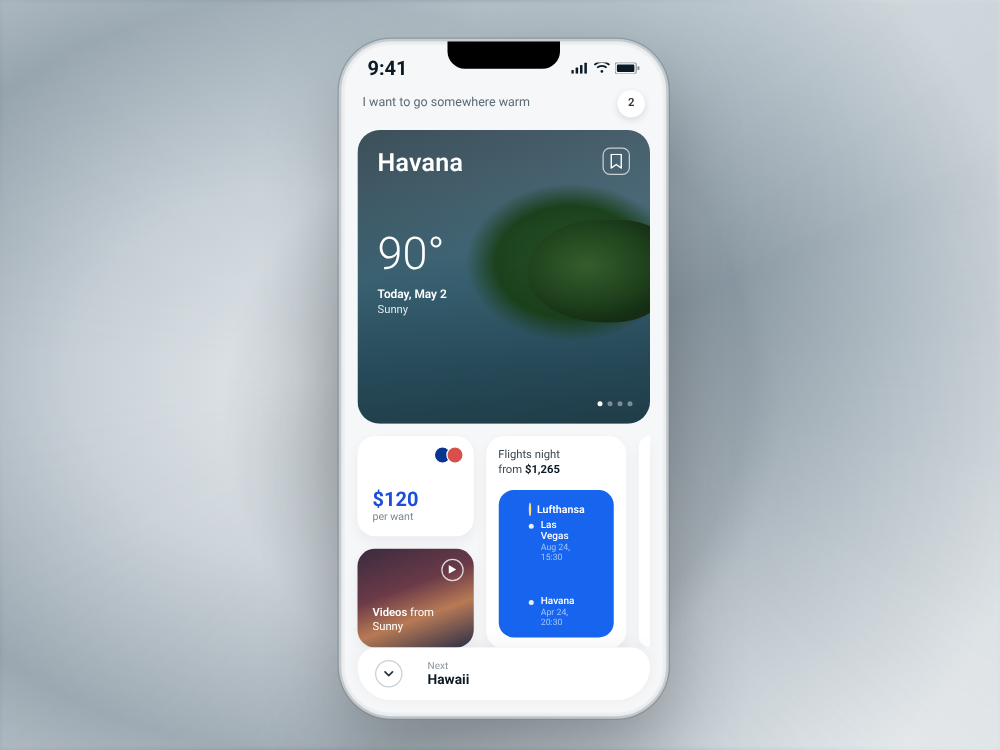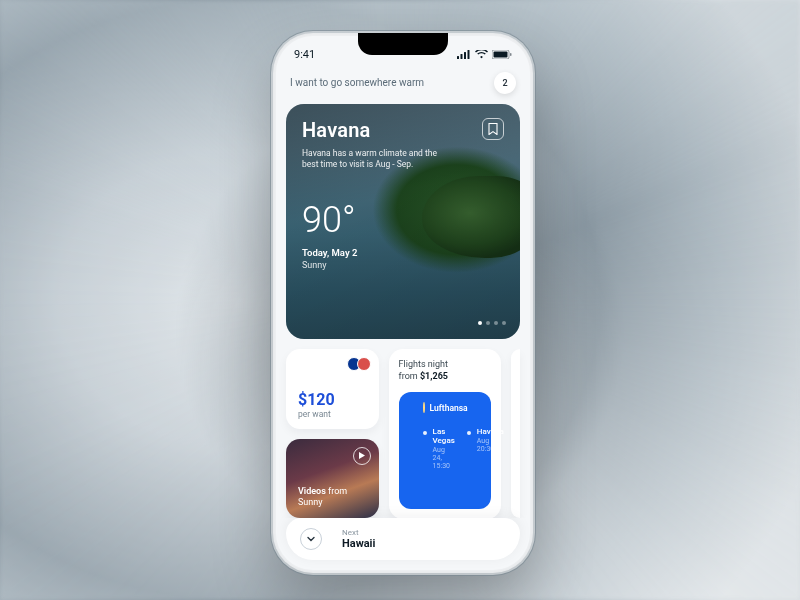--- a/index.html
+++ b/index.html
@@ -19,42 +19,42 @@
   }
   .phone {
     position: relative; width: 260px; height: 540px;
     background: #f4f6f8;
     border-radius: 40px;
     box-shadow: 0 0 0 2px rgba(255,255,255,.5), 0 0 0 3px rgba(120,135,145,.6), 0 30px 60px rgba(0,0,0,.25), inset 0 0 8px rgba(0,0,0,.1);
     overflow: hidden;
     transform: translate(3px, 3px);
   }
   .screen { position: absolute; inset: 3px; border-radius: 37px; overflow: hidden; background: #f5f7f9; display: flex; flex-direction: column; }
-  .status-bar { height: 30px; display:flex; align-items:center; justify-content:space-between; padding: 8px 18px 0; font-size:11px; font-weight:400; color:#0b1a24;}
+  .status-bar { height: 30px; display:flex; align-items:center; justify-content:space-between; padding: 8px 18px 0; font-size:16px; font-weight:700; color:#0b1a24;}
   .status-right { display:flex; gap:4px; align-items:center;}
   .signal-icon, .wifi-icon, .battery-icon { display:inline-block;}
   .signal-icon svg, .wifi-icon svg, .battery-icon svg { display:block;}
   .notch { position:absolute; top:0; left:50%; transform:translateX(-50%); width:90px; height:22px; background:#000; border-radius:0 0 14px 14px; z-index:20;}
   .search-row { display:flex; align-items:center; justify-content:space-between; padding: 6px 14px 10px; gap: 48px;}
   .search-text { font-size:10px; color:#5a6b78;}
   .search-badge { width:22px; height:22px; border-radius:50%; background:#fff; box-shadow:0 2px 6px rgba(0,0,0,.12); display:flex; align-items:center; justify-content:center; font-size:9px; font-weight:600; color:#2a3640;}
   .hero {
     margin: 0 10px; height: 236px; border-radius: 18px; overflow:hidden; position:relative;
     background:
       radial-gradient(ellipse 120px 90px at 73% 45%, #2a5a2a 0%, #1f4a20 50%, rgba(31,74,32,0) 70%),
       linear-gradient(180deg, #5c7a8a 0%, #547585 20%, #3d6a7c 55%, #2f5a6c 80%, #2a5060 100%);
     color:#fff;
   }
   .hero::after{ content:""; position:absolute; inset:0; background:linear-gradient(165deg, rgba(0,0,0,.35) 0%, rgba(0,0,0,.1) 40%, rgba(0,0,0,.25) 100%);}
   .hero-content{ position:relative; z-index:2; padding:14px 16px; height:100%; display:flex; flex-direction:column;}
   .hero-top { display:flex; justify-content:space-between; align-items:flex-start;}
   .hero-title { font-size:20px; font-weight:600; letter-spacing:.2px;}
   .bookmark-btn { width:22px; height:22px; border-radius:6px; border:1.2px solid rgba(255,255,255,.7); display:flex; align-items:center; justify-content:center; cursor:pointer;}
   .hero-desc { font-size:8.5px; line-height:1.35; opacity:.9; margin-top:6px; max-width:140px;}
-  .hero-temp { font-size:36px; font-weight:300; margin-top:28px;}
+  .hero-temp { font-size:36px; font-weight:300; margin-top:40px;}
   .hero-date { font-size:9.5px; font-weight:600; margin-top:6px;}
   .hero-cond { font-size:9px; opacity:.85; margin-top:2px;}
   .hero-dots { position:absolute; right:14px; bottom:14px; display:flex; gap:4px;}
   .hero-dots span{ width:4px; height:4px; border-radius:50%; background:rgba(255,255,255,.4);}
   .hero-dots span.active{ background:#fff;}
   .island { position:absolute; right:-22px; top:72px; width:120px; height:82px; background: radial-gradient(ellipse 70px 45px at 40% 45%, #3c6b34, #234b20 70%, #183718 100%); border-radius:50% 40% 45% 55% / 55% 45% 55% 50%; filter: blur(.3px);}
   .cards-row { display:flex; gap:10px; padding:10px 10px 0; overflow:hidden;}
   .col-left { width:118px; display:flex; flex-direction:column; gap:10px;}
   .card { border-radius:14px; background:#fff; box-shadow:0 4px 10px rgba(10,25,40,.05);}
   .price-card { height:80px; padding:10px 12px; display:flex; flex-direction:column; justify-content:flex-end; position:relative;}
@@ -67,21 +67,21 @@
   .video-card { height:80px; position:relative; overflow:hidden; background: linear-gradient(160deg,#3a2b3e 0%, #6b3a48 40%, #b87a55 65%, #2a2e48 100%); color:#fff; display:flex; align-items:flex-end; padding:10px 12px;}
   .video-card .play { position:absolute; top:8px; right:8px; width:18px; height:18px; border-radius:50%; border:1.2px solid rgba(255,255,255,.8); display:flex; align-items:center; justify-content:center;}
   .video-title { font-size:9px; line-height:1.25;}
   .video-title b{ font-weight:600;}
   .flights-card { width:112px; height:170px; padding:10px; display:flex; flex-direction:column;}
   .flights-title { font-size:9px; color:#3a4750; line-height:1.3;}
   .flights-title b{ font-weight:700; color:#0e1b25;}
   .itin-card { margin-top:10px; flex:1; border-radius:12px; background:#1765ef; color:#fff; padding:10px 24px 8px; display:flex; flex-direction:column; font-size:8px;}
   .itin-airline { display:flex; align-items:center; gap:5px; font-size:8.5px; font-weight:600;}
   .itin-airline .logo{ width:11px; height:11px; border-radius:50%; background:#ffb400; border:1px solid rgba(255,255,255,.5);}
-  .itin-legs { margin-top:14px; display:flex; flex-direction:row; gap:12px;}
+  .itin-legs { margin-top:2px; display:flex; flex-direction:column; gap:26px;}
   .leg { position:relative; padding-left:10px;}
   .leg::before{ content:""; position:absolute; left:0; top:4px; width:4px; height:4px; border-radius:50%; background:rgba(255,255,255,.9);}
   .leg-city{ font-size:8px; font-weight:500;}
   .leg-time{ font-size:7px; opacity:.6; margin-top:1px;}
   .peek-card { width:12px; border-radius:14px 0 0 14px; background:#fff; box-shadow:0 4px 10px rgba(10,25,40,.05);}
   .next-bar { margin:auto 10px 10px; height:42px; border-radius:16px 16px 28px 28px; background:#fff; box-shadow:0 -2px 14px rgba(10,25,40,.06); display:flex; align-items:center; padding:0 14px; gap:20px; cursor:pointer;}
   .next-btn { width:22px; height:22px; border-radius:50%; border:1.3px solid #c8d0d8; display:flex; align-items:center; justify-content:center;}
   .next-text .lbl{ font-size:8px; color:#8a96a0;}
   .next-text .dest{ font-size:11px; font-weight:700; color:#0e1b25;}
 </style>
@@ -128,21 +128,20 @@
       <div class="island"></div>
       <div class="hero-content">
         <div class="hero-top">
           <div class="hero-title">Havana</div>
           <div class="bookmark-btn">
             <svg width="10" height="12" viewBox="0 0 10 12">
                 <path d="M1 .5h8v11L5 8.6 1 11.5V.5z" fill="none" stroke="#fff" stroke-width="1.1"></path>
               </svg>
           </div>
         </div>
-        <div class="hero-desc">Havana has a warm climate and the best time to visit is Aug - Sep.</div>
         <div class="hero-temp">90°</div>
         <div class="hero-date">Today, May 2</div>
         <div class="hero-cond">Sunny</div>
         <div class="hero-dots">
           <span class="active"></span>
             <span></span>
             <span></span>
             <span></span>
         </div>
       </div>
@@ -180,21 +179,21 @@
             <span class="logo"></span>
             <span>Lufthansa</span>
           </div>
           <div class="itin-legs">
             <div class="leg">
               <div class="leg-city">Las Vegas</div>
               <div class="leg-time">Aug 24, 15:30</div>
             </div>
             <div class="leg">
               <div class="leg-city">Havana</div>
-              <div class="leg-time">Aug 24, 20:30</div>
+              <div class="leg-time">Apr 24, 20:30</div>
             </div>
           </div>
         </div>
       </div>
 
       <div class="peek-card"></div>
     </div>
 
     <div class="next-bar">
       <div class="next-btn">

